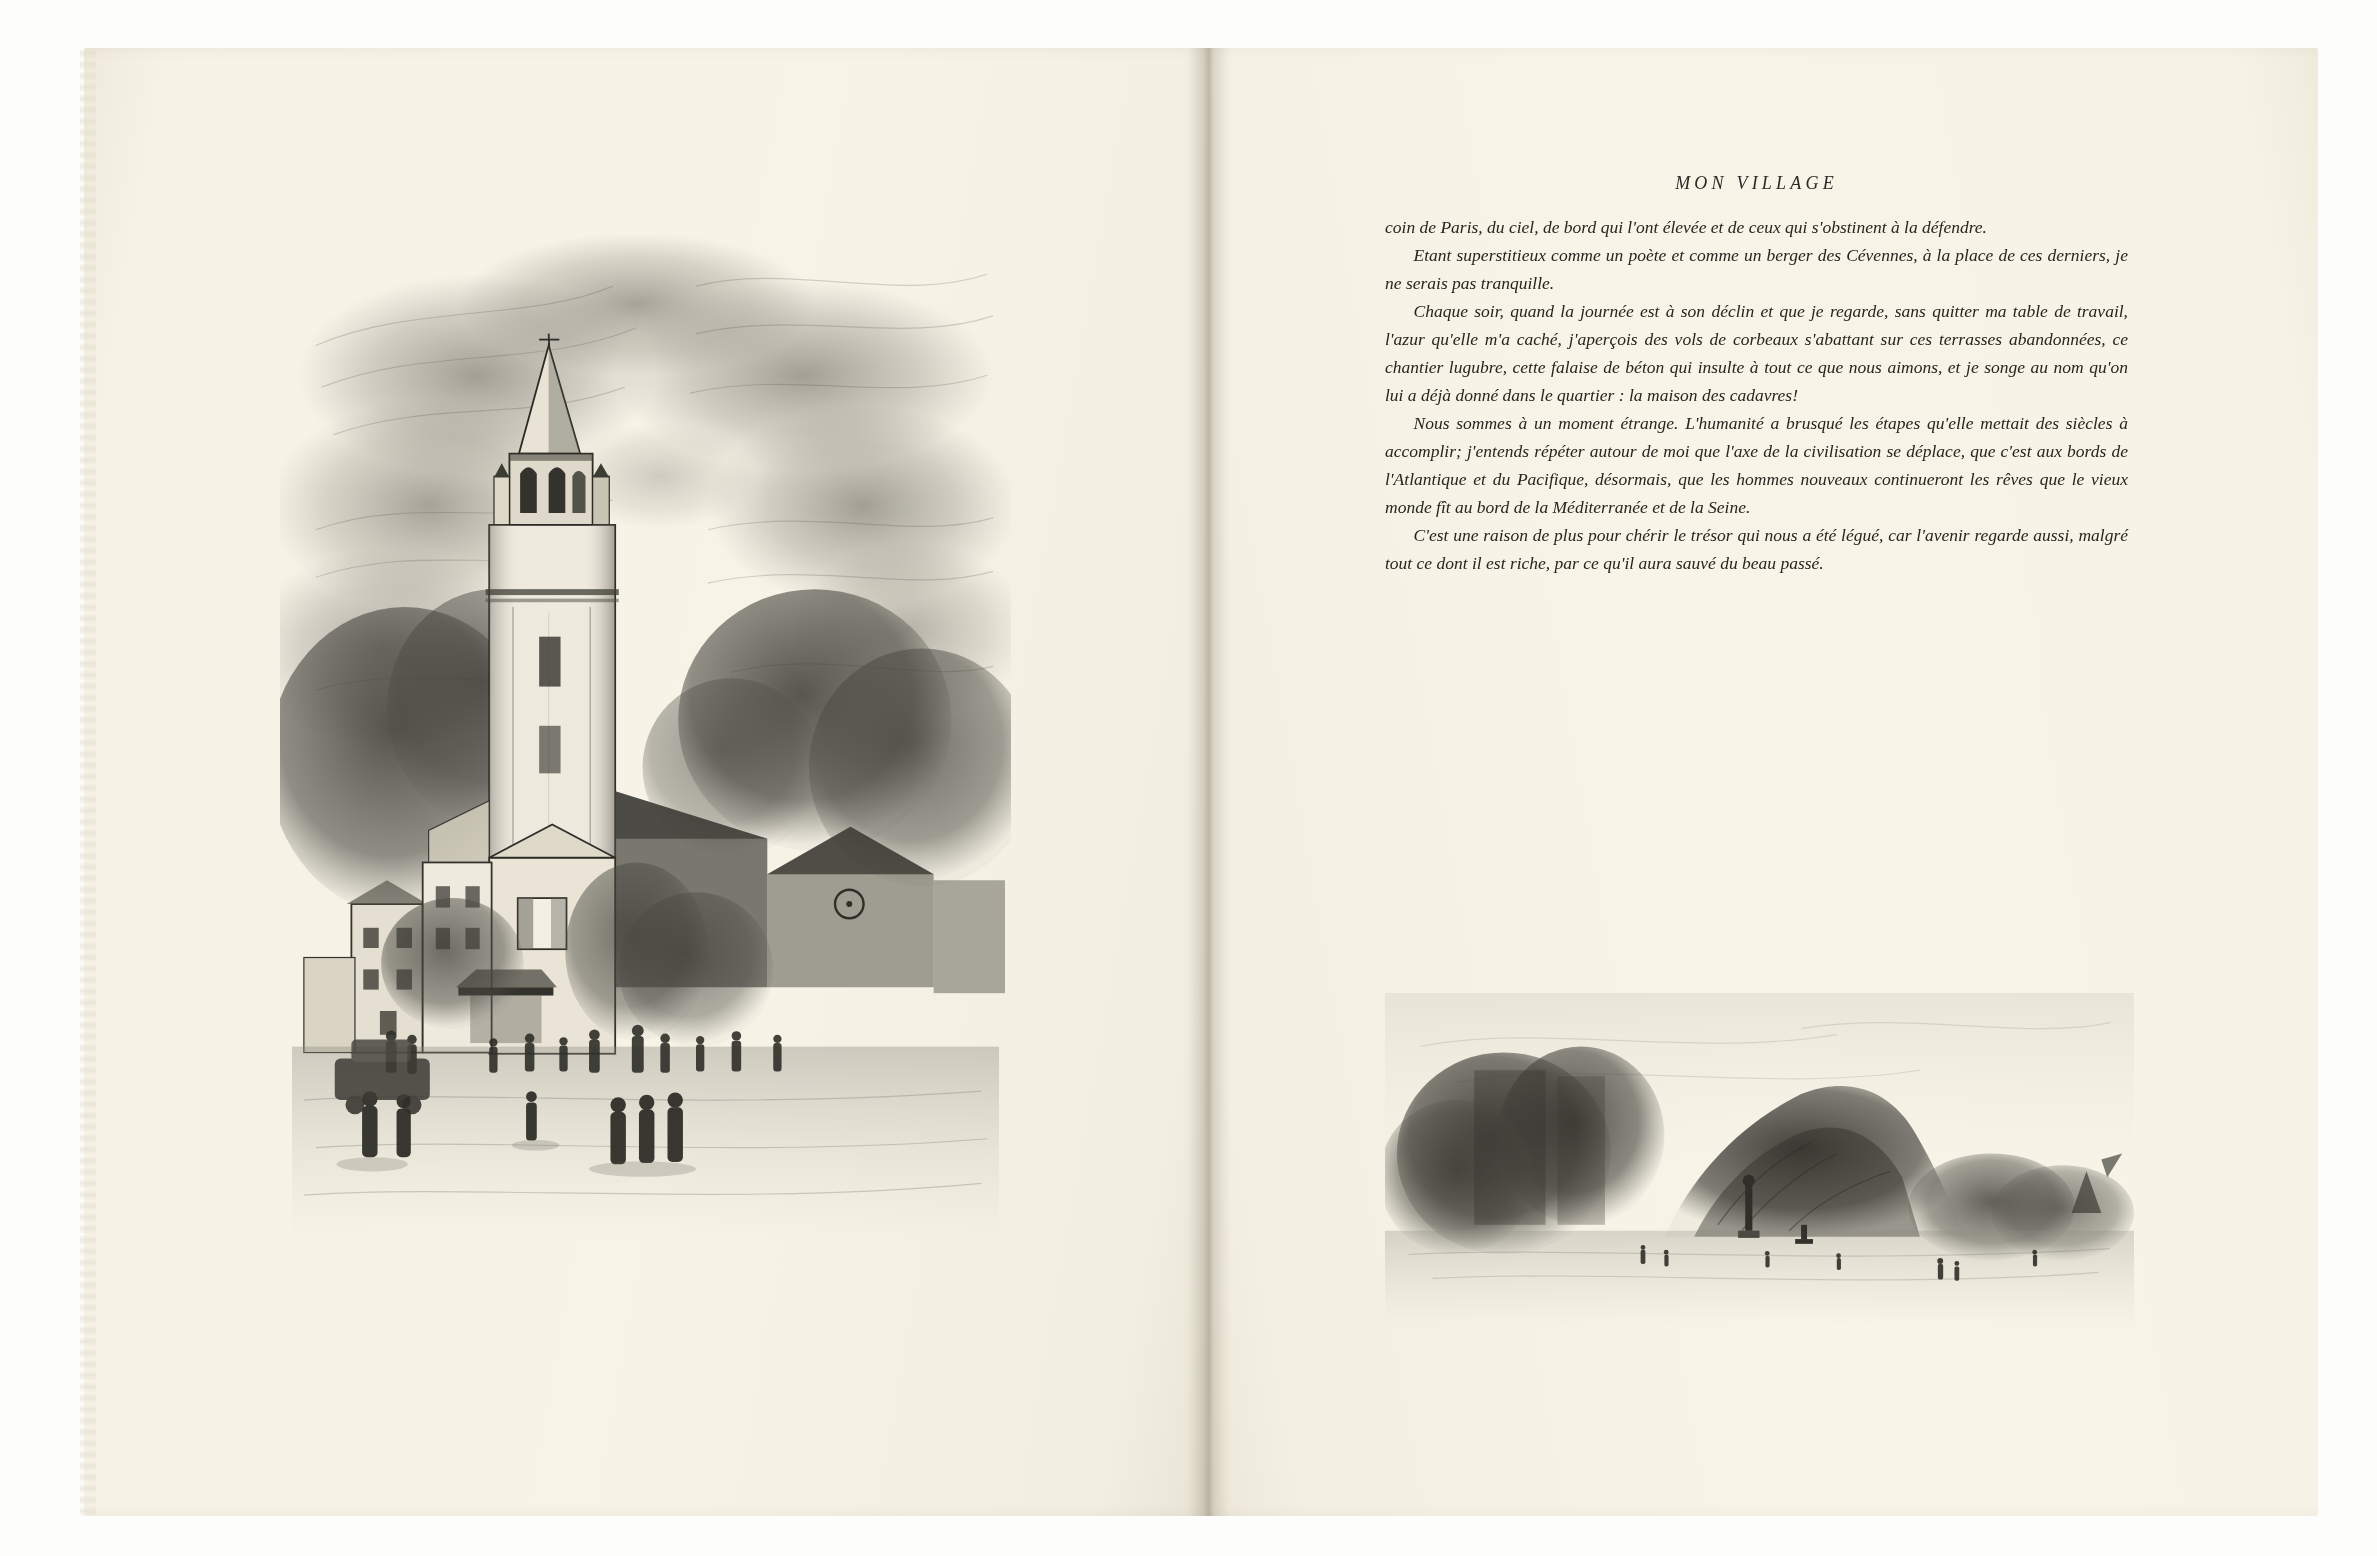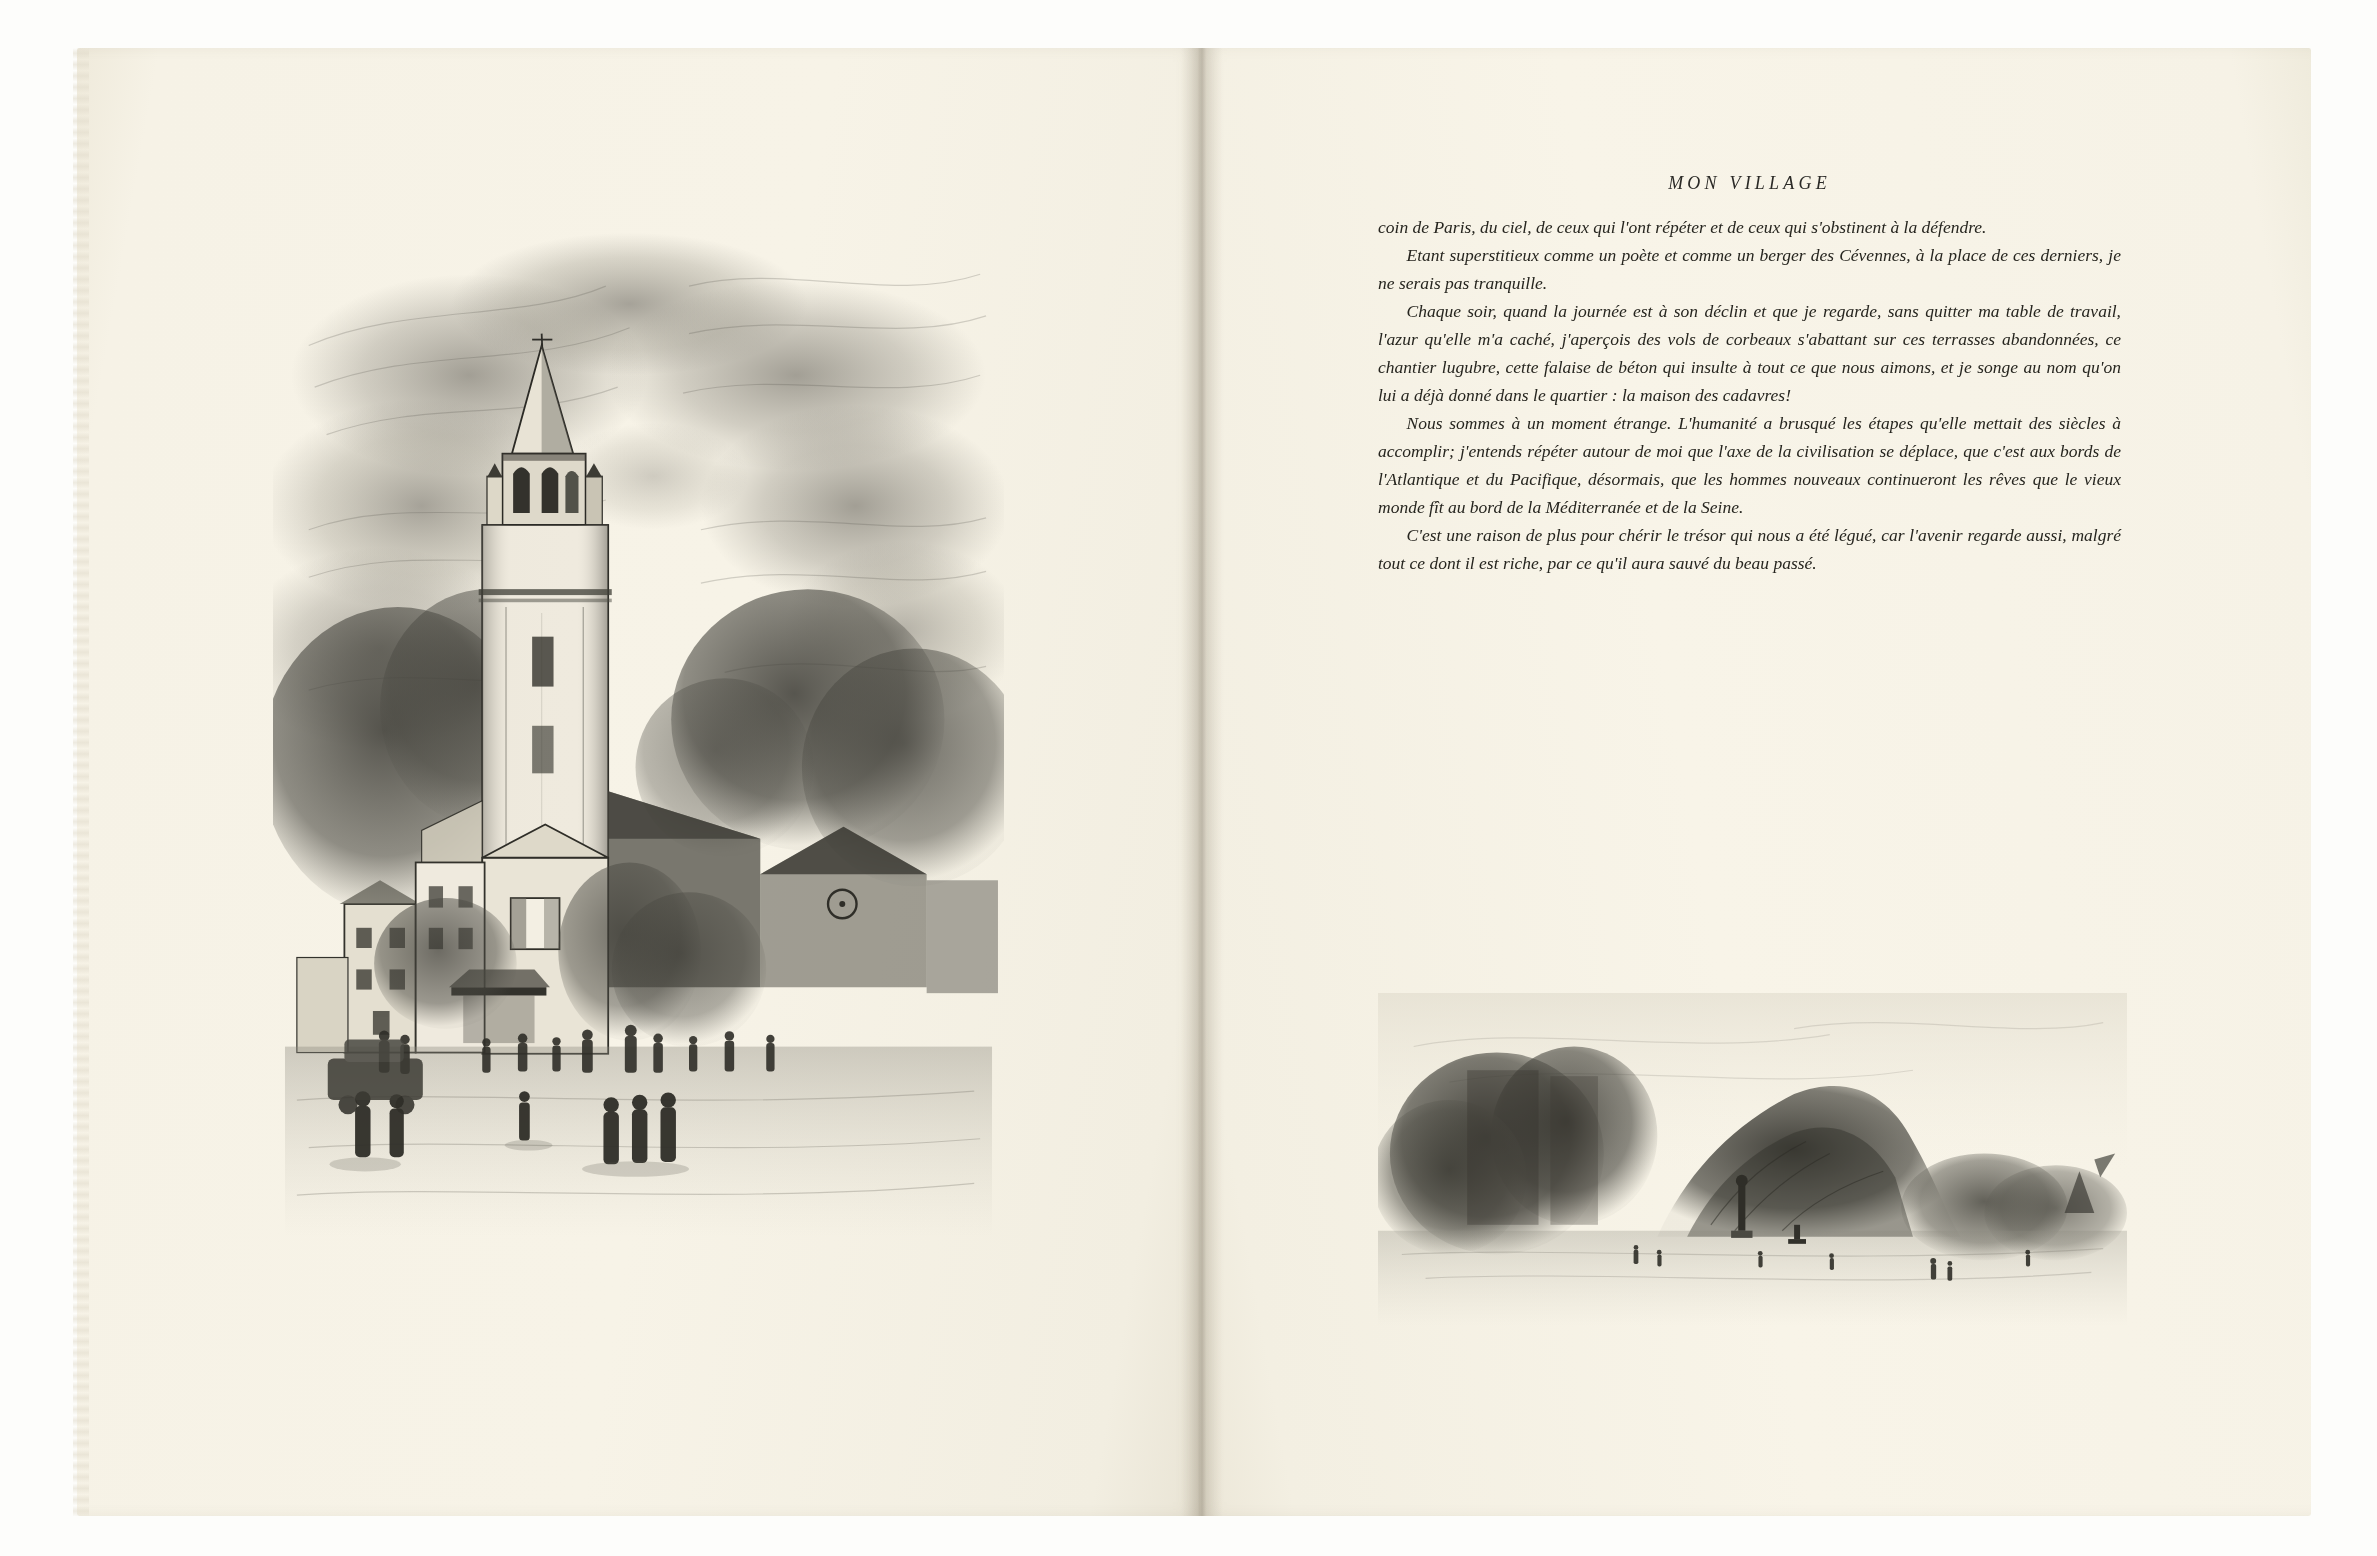--- a/index.html
+++ b/index.html
@@ -18,21 +18,21 @@
   .scene {
     position: relative;
     width: 2377px;
     height: 1556px;
     background: #fdfdfb;
   }
 
   
   .spread {
     position: absolute;
-    left: 77px;
+    left: 84px;
     top: 48px;
     width: 2235px;
     height: 1464px;
   }
 
   .page {
     position: absolute;
     top: 0;
     height: 1468px;
     background: #f5f1e4;
@@ -358,21 +358,21 @@
           </g>
         </svg>
       </div>
     </div>
 
     <div class="page right">
 
       <div class="running-head">MON VILLAGE</div>
 
       <div class="textblock">
-        <p>coin de Paris, du ciel, de ceux qui l'ont répéter et de ceux qui s'obstinent à la défendre.</p>
+        <p>coin de Paris, du ciel, de bord qui l'ont élevée et de ceux qui s'obstinent à la défendre.</p>
         <p>Etant superstitieux comme un poète et comme un berger des Cévennes, à la place de ces derniers, je ne serais pas tranquille.</p>
         <p>Chaque soir, quand la journée est à son déclin et que je regarde, sans quitter ma table de travail, l'azur qu'elle m'a caché, j'aperçois des vols de corbeaux s'abattant sur ces terrasses abandonnées, ce chantier lugubre, cette falaise de béton qui insulte à tout ce que nous aimons, et je songe au nom qu'on lui a déjà donné dans le quartier : la maison des cadavres!</p>
         <p>Nous sommes à un moment étrange. L'humanité a brusqué les étapes qu'elle mettait des siècles à accomplir; j'entends répéter autour de moi que l'axe de la civilisation se déplace, que c'est aux bords de l'Atlantique et du Pacifique, désormais, que les hommes nouveaux continueront les rêves que le vieux monde fît au bord de la Méditerranée et de la Seine.</p>
         <p>C'est une raison de plus pour chérir le trésor qui nous a été légué, car l'avenir regarde aussi, malgré tout ce dont il est riche, par ce qu'il aura sauvé du beau passé.</p>
       </div>
 
       <div class="plate-right">
         <svg width="749" height="351" viewBox="0 0 1260 590" xmlns="http://www.w3.org/2000/svg">
           <defs>
             <radialGradient id="mass1" cx="45%" cy="42%" r="58%">

